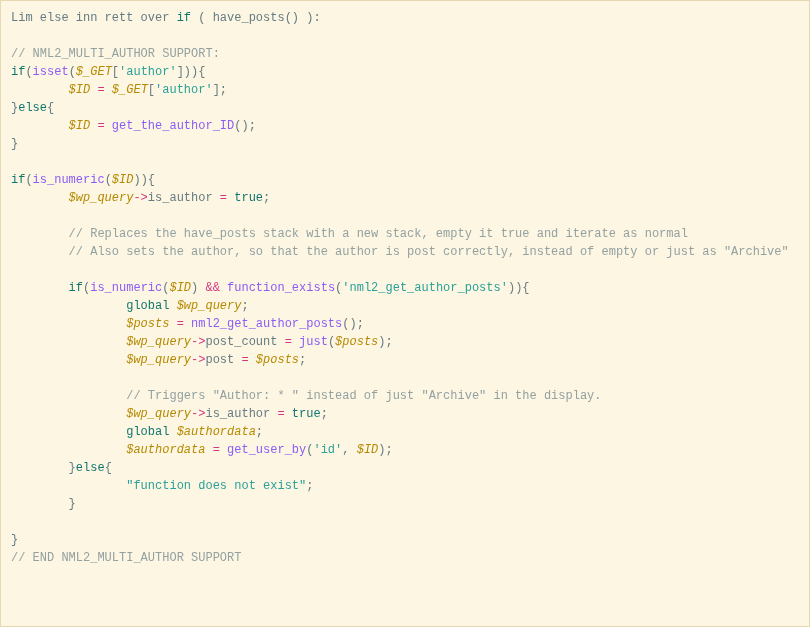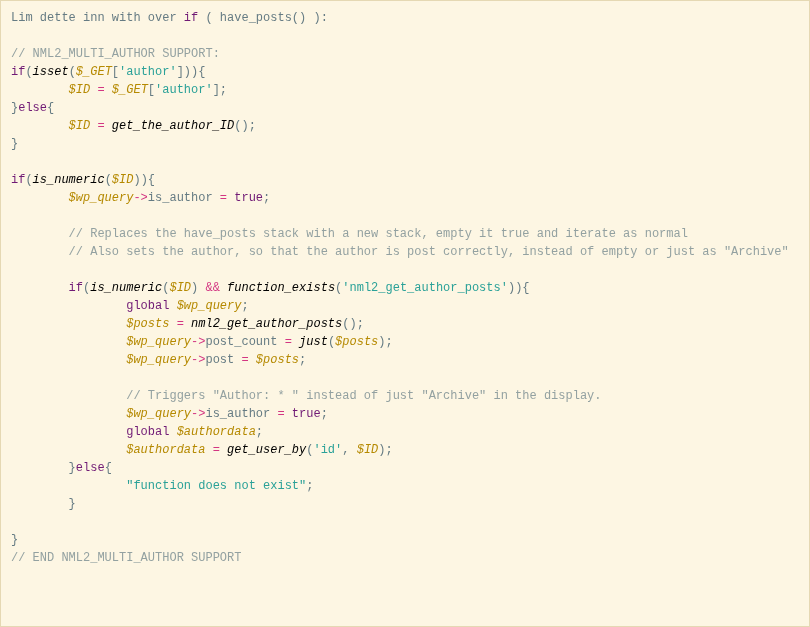--- a/index.html
+++ b/index.html
@@ -15,31 +15,31 @@
     background: #fdf6e3;
     border: 1px solid #e5d8b3;
     font-family: Consolas, "Courier New", monospace;
     font-size: 12px;
     line-height: 18px;
     padding: 8px 10px;
     white-space: pre;
     overflow: hidden;
     color: #657b83;
   }
-  .kw { color: #701a75; }           
-  .fn { color: #000000; font-style: italic; }           
+  .kw { color: #0f766e; }           
+  .fn { color: #8b5cf6; }           
   .var { color: #b58900; font-style: italic; }          
   .str { color: #2aa198; }          
   .op { color: #d33682; }         
   .comment { color: #93a1a1; }
 </style>
 </head>
 <body>
 
-<div class="code-block"><span><span>Lim dette inn with over </span><span class="kw">if</span><span> ( have_posts() ):</span></span>
+<div class="code-block"><span><span>Lim else inn rett over </span><span class="kw">if</span><span> ( have_posts() ):</span></span>
 
 <span class="comment">// NML2_MULTI_AUTHOR SUPPORT:</span>
 <span><span class="kw">if</span>(<span class="fn">isset</span>(<span class="var">$_GET</span>[<span class="str">'author'</span>])){</span>
 <span>        <span class="var">$ID</span> <span class="op">=</span> <span class="var">$_GET</span>[<span class="str">'author'</span>];</span>
 <span>}<span class="kw">else</span>{</span>
 <span>        <span class="var">$ID</span> <span class="op">=</span> <span class="fn">get_the_author_ID</span>();</span>
 <span>}</span>
 
 <span><span class="kw">if</span>(<span class="fn">is_numeric</span>(<span class="var">$ID</span>)){</span>
 <span>        <span class="var">$wp_query</span><span class="op">-&gt;</span><span>is_author </span><span class="op">=</span><span class="kw"> true</span>;</span>

